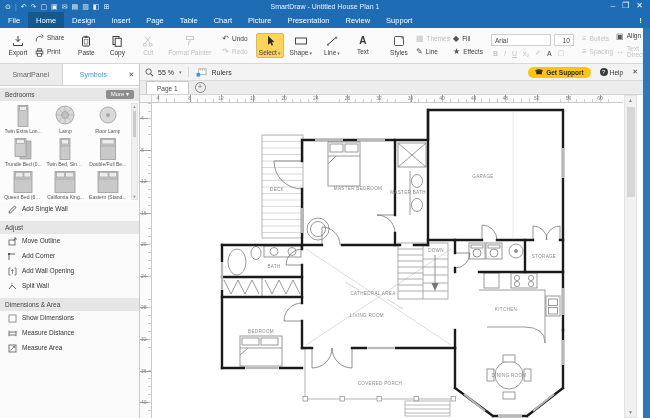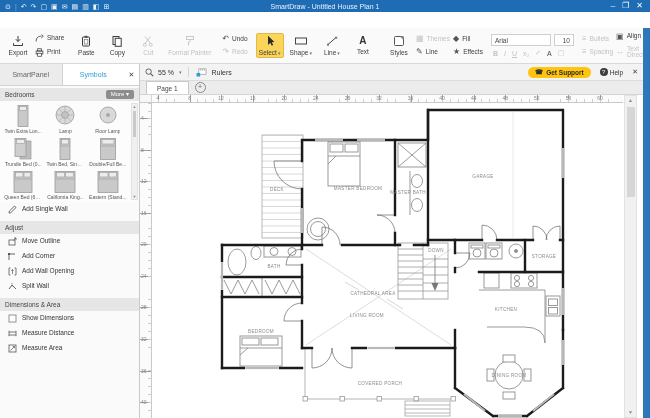--- a/index.html
+++ b/index.html
@@ -100,20 +100,34 @@
         <span>⊞</span>
     </div>
     <div class="win-title">SmartDraw - Untitled House Plan 1</div>
     <div class="winctl">
       <span>–</span>
       <span>❐</span>
       <span>✕</span>
     </div>
   </div>
 
+  <div class="menubar">
+    <div class="menu-item">File</div>
+    <div class="menu-item active">Home</div>
+    <div class="menu-item">Design</div>
+    <div class="menu-item">Insert</div>
+    <div class="menu-item">Page</div>
+    <div class="menu-item">Table</div>
+    <div class="menu-item">Chart</div>
+    <div class="menu-item">Picture</div>
+    <div class="menu-item">Presentation</div>
+    <div class="menu-item">Review</div>
+    <div class="menu-item">Support</div>
+    <div class="menubar-pin">!</div>
+  </div>
 
   <div class="ribbon">
     <div class="rgroup">
       <div class="bigbtn">
         <svg width="12" height="12" viewBox="0 0 12 12">
             <path d="M6,1 V6.5 M3.8,4.2 L6,6.5 L8.2,4.2 M1.5,8.2 V10.5 H10.5 V8.2" stroke="#3c3c3c" stroke-width="1" fill="none"></path>
           </svg>
         <span class="caption">Export</span>
       </div>
       <div class="smallcol">

